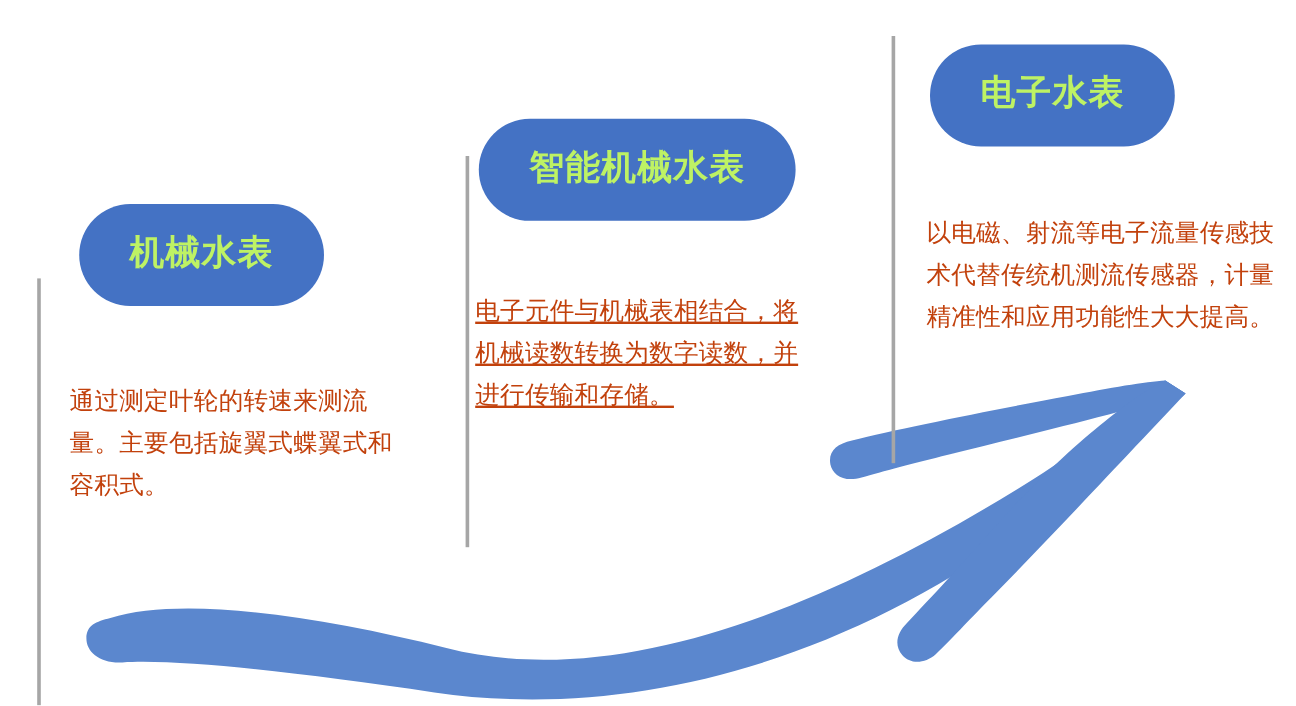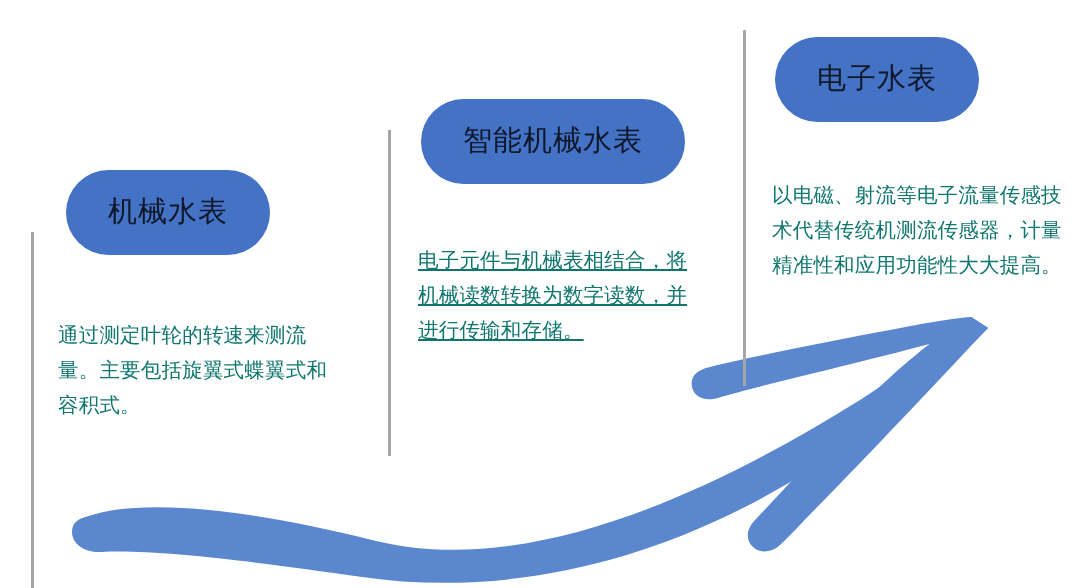--- a/index.html
+++ b/index.html
@@ -36,44 +36,44 @@
   }
   #divider-1 { left: 31px;  top: 232px; height: 356px; }
   #divider-2 { left: 388px; top: 130px; height: 326px; }
   #divider-3 { left: 743px; top: 30px;  height: 356px; }
 
   
   .column {
     position: absolute;
   }
   #column-1 { left: 58px;  top: 170px; width: 300px; }
-  #column-2 { left: 418px; top: 99px;  width: 300px; }
+  #column-2 { left: 396px; top: 99px;  width: 300px; }
   #column-3 { left: 772px; top: 37px;  width: 300px; }
 
   .pill {
     display: inline-block;
     background: #4472C4;
-    color: #0f172a;
+    color: #bef264;
     font-size: 29px;
-    font-weight: normal;
+    font-weight: bold;
     letter-spacing: 1px;
     line-height: 1;
     padding: 27px 42px 29px 42px;
     border-radius: 48px;
     white-space: nowrap;
     box-sizing: border-box;
   }
   #column-1 .pill { margin-left: 8px; }
   #column-2 .pill { margin-left: 3px; }
   #column-3 .pill { margin-left: 3px; }
 
   .body-text {
     font-size: 20.5px;
     line-height: 35px;
-    color: #0f766e;
+    color: #c2410c;
     letter-spacing: 0.2px;
     white-space: pre-line;
   }
   #column-1 .body-text { margin-top: 62px; width: 287px; }
   #column-2 .body-text { margin-top: 58px; width: 276px; text-decoration: underline; }
   #column-3 .body-text { margin-top: 55px; width: 292px; }
 </style>
 </head>
 <body>
 

